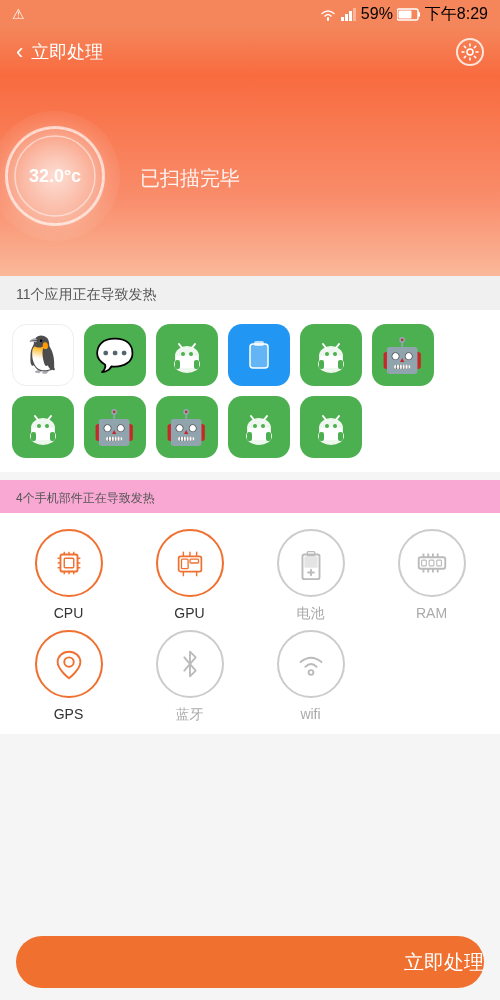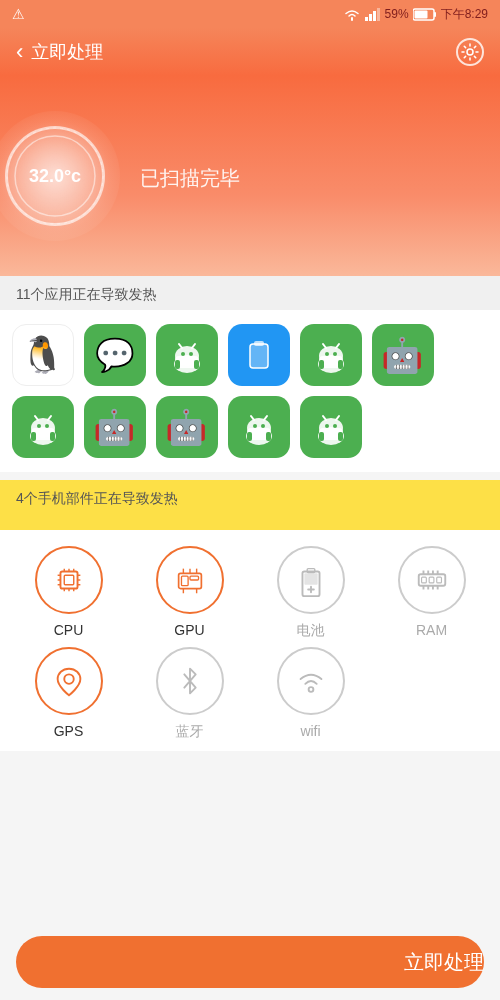--- a/index.html
+++ b/index.html
@@ -26,22 +26,22 @@
       margin-right: auto;
       color: #fff;
       font-size: 14px;
     }
     .status-bar .icons {
       display: flex;
       align-items: center;
       gap: 4px;
     }
     .status-bar .battery-text, .status-bar .time {
-      color: #7f1d1d;
-      font-size: 12px;
+      color: #000000;
+      font-size: 16px;
     }
 
     
     .header {
       background: linear-gradient(180deg, #f5855a 0%, #f86b3f 100%);
       padding: 0 16px;
       height: 48px;
       display: flex;
       align-items: center;
       justify-content: space-between;
@@ -167,23 +167,23 @@
       justify-content: center;
       font-size: 28px;
       overflow: hidden;
     }
     .app-icon-green { background: #4caf50; }
     .app-icon-blue { background: #2196f3; }
     .app-icon-white { background: #e8e8e8; }
 
     
     .hw-section-label {
-      background: #fde047;
-      padding: 10px 16px 22px;
-      font-size: 14px;
+      background: #f9a8d4;
+      padding: 10px 16px 6px;
+      font-size: 12px;
       color: #555;
     }
     .hw-card {
       background: #fff;
       padding: 16px 8px 10px;
     }
     .hw-grid {
       display: grid;
       grid-template-columns: repeat(4, 1fr);
       row-gap: 7px;

